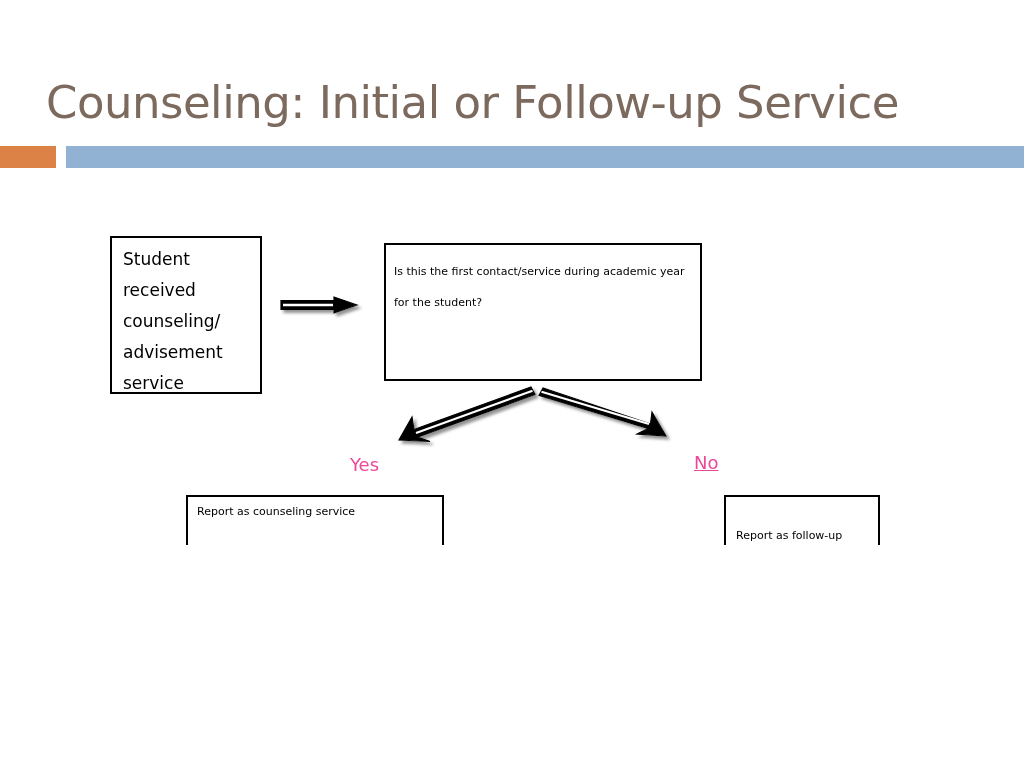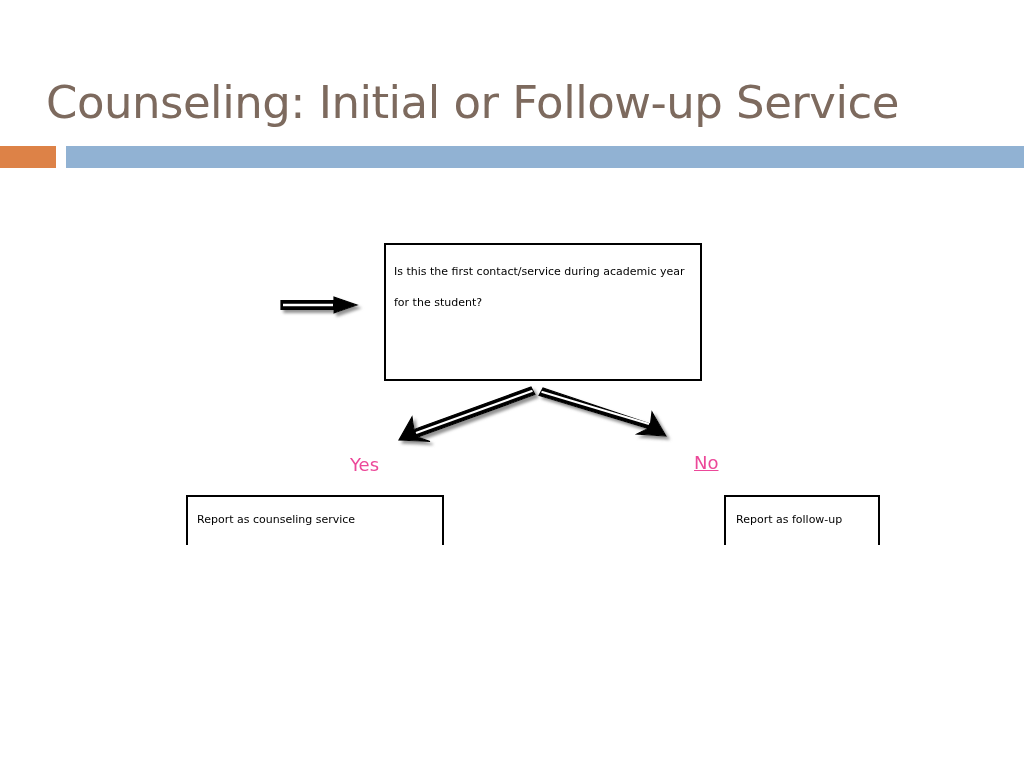--- a/index.html
+++ b/index.html
@@ -79,30 +79,30 @@
     height: 138px;
     padding-top: 12px;
     padding-left: 8px;
     line-height: 30.5px;
   }
   #box-report-counseling {
     left: 186px;
     top: 495px;
     width: 258px;
     height: 71px;
-    padding-top: 8px;
+    padding-top: 0;
     padding-left: 9px;
     line-height: 30px;
   }
   #box-report-followup {
     left: 724px;
     top: 495px;
     width: 156px;
     height: 71px;
-    padding-top: 8px;
+    padding-top: 24px;
     padding-left: 10px;
     line-height: 30px;
   }
 
   
   .branch-label {
     position: absolute;
     color: #ec4899;
     font-family: "DejaVu Sans", sans-serif;
     font-size: 18px;
@@ -125,20 +125,21 @@
 </head>
 <body>
 
 <div id="slide">
 
   <div id="slide-title">Counseling: Initial or Follow-up Service</div>
 
   <div class="bar" id="bar-accent-orange"></div>
   <div class="bar" id="bar-accent-blue"></div>
 
+  <div class="flow-box" id="box-student-received">Student received counseling/ advisement service</div>
 
   <div class="flow-box" id="box-decision-first-contact">Is this the first contact/service during academic year for the student?</div>
 
   <div class="flow-box" id="box-report-counseling">Report as counseling service</div>
 
   <div class="flow-box" id="box-report-followup">Report as follow-up</div>
 
   <div class="branch-label" id="label-yes">Yes</div>
 
   <div class="branch-label" id="label-no">No</div>

